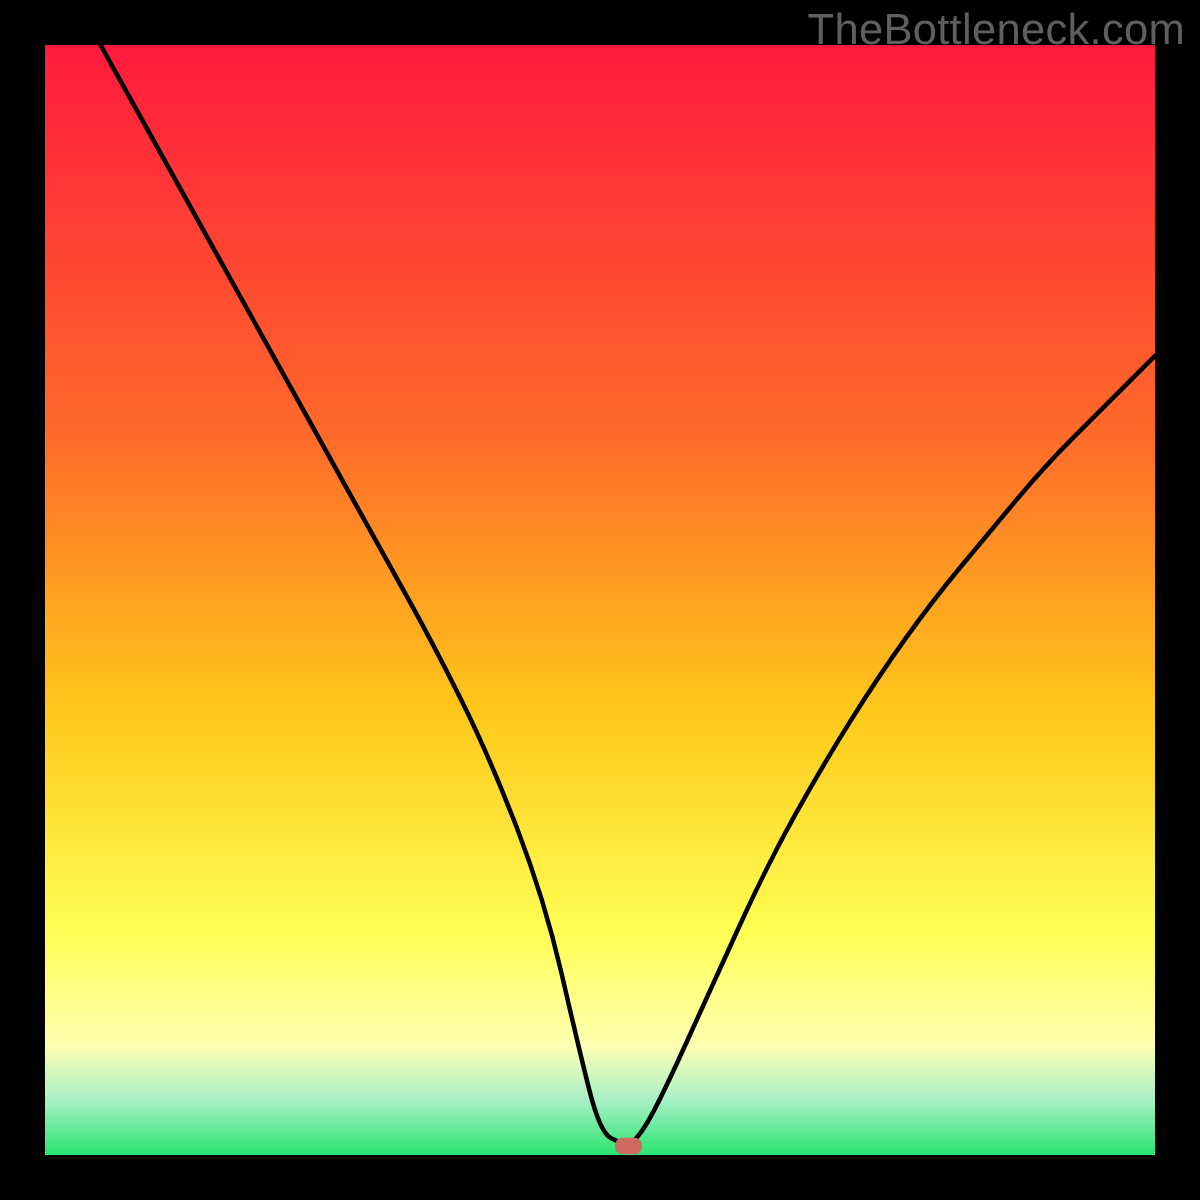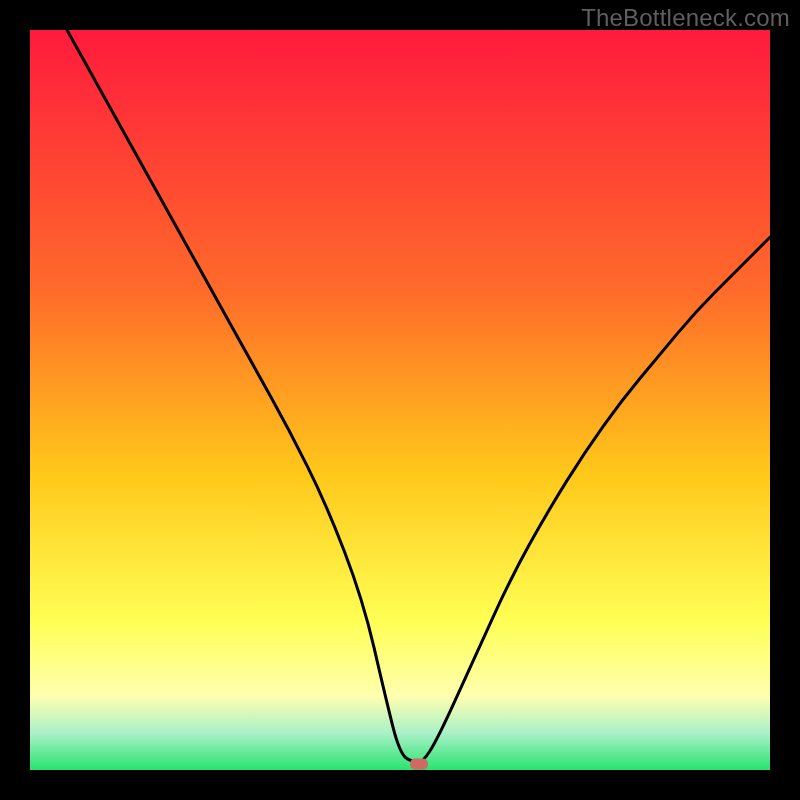--- a/index.html
+++ b/index.html
@@ -15,21 +15,21 @@
     position: relative;
     width: 800px;
     height: 800px;
     background: #000;
   }
   .watermark {
     position: absolute;
     top: 4px;
     right: 10px;
     color: #5f5f5f;
-    font-size: 24px;
+    font-size: 29px;
     font-weight: 400;
     letter-spacing: 0.2px;
     z-index: 20;
     margin-left: 17px;
   }
   .plot-area {
     position: absolute;
     left: 30px;
     top: 30px;
     width: 740px;

